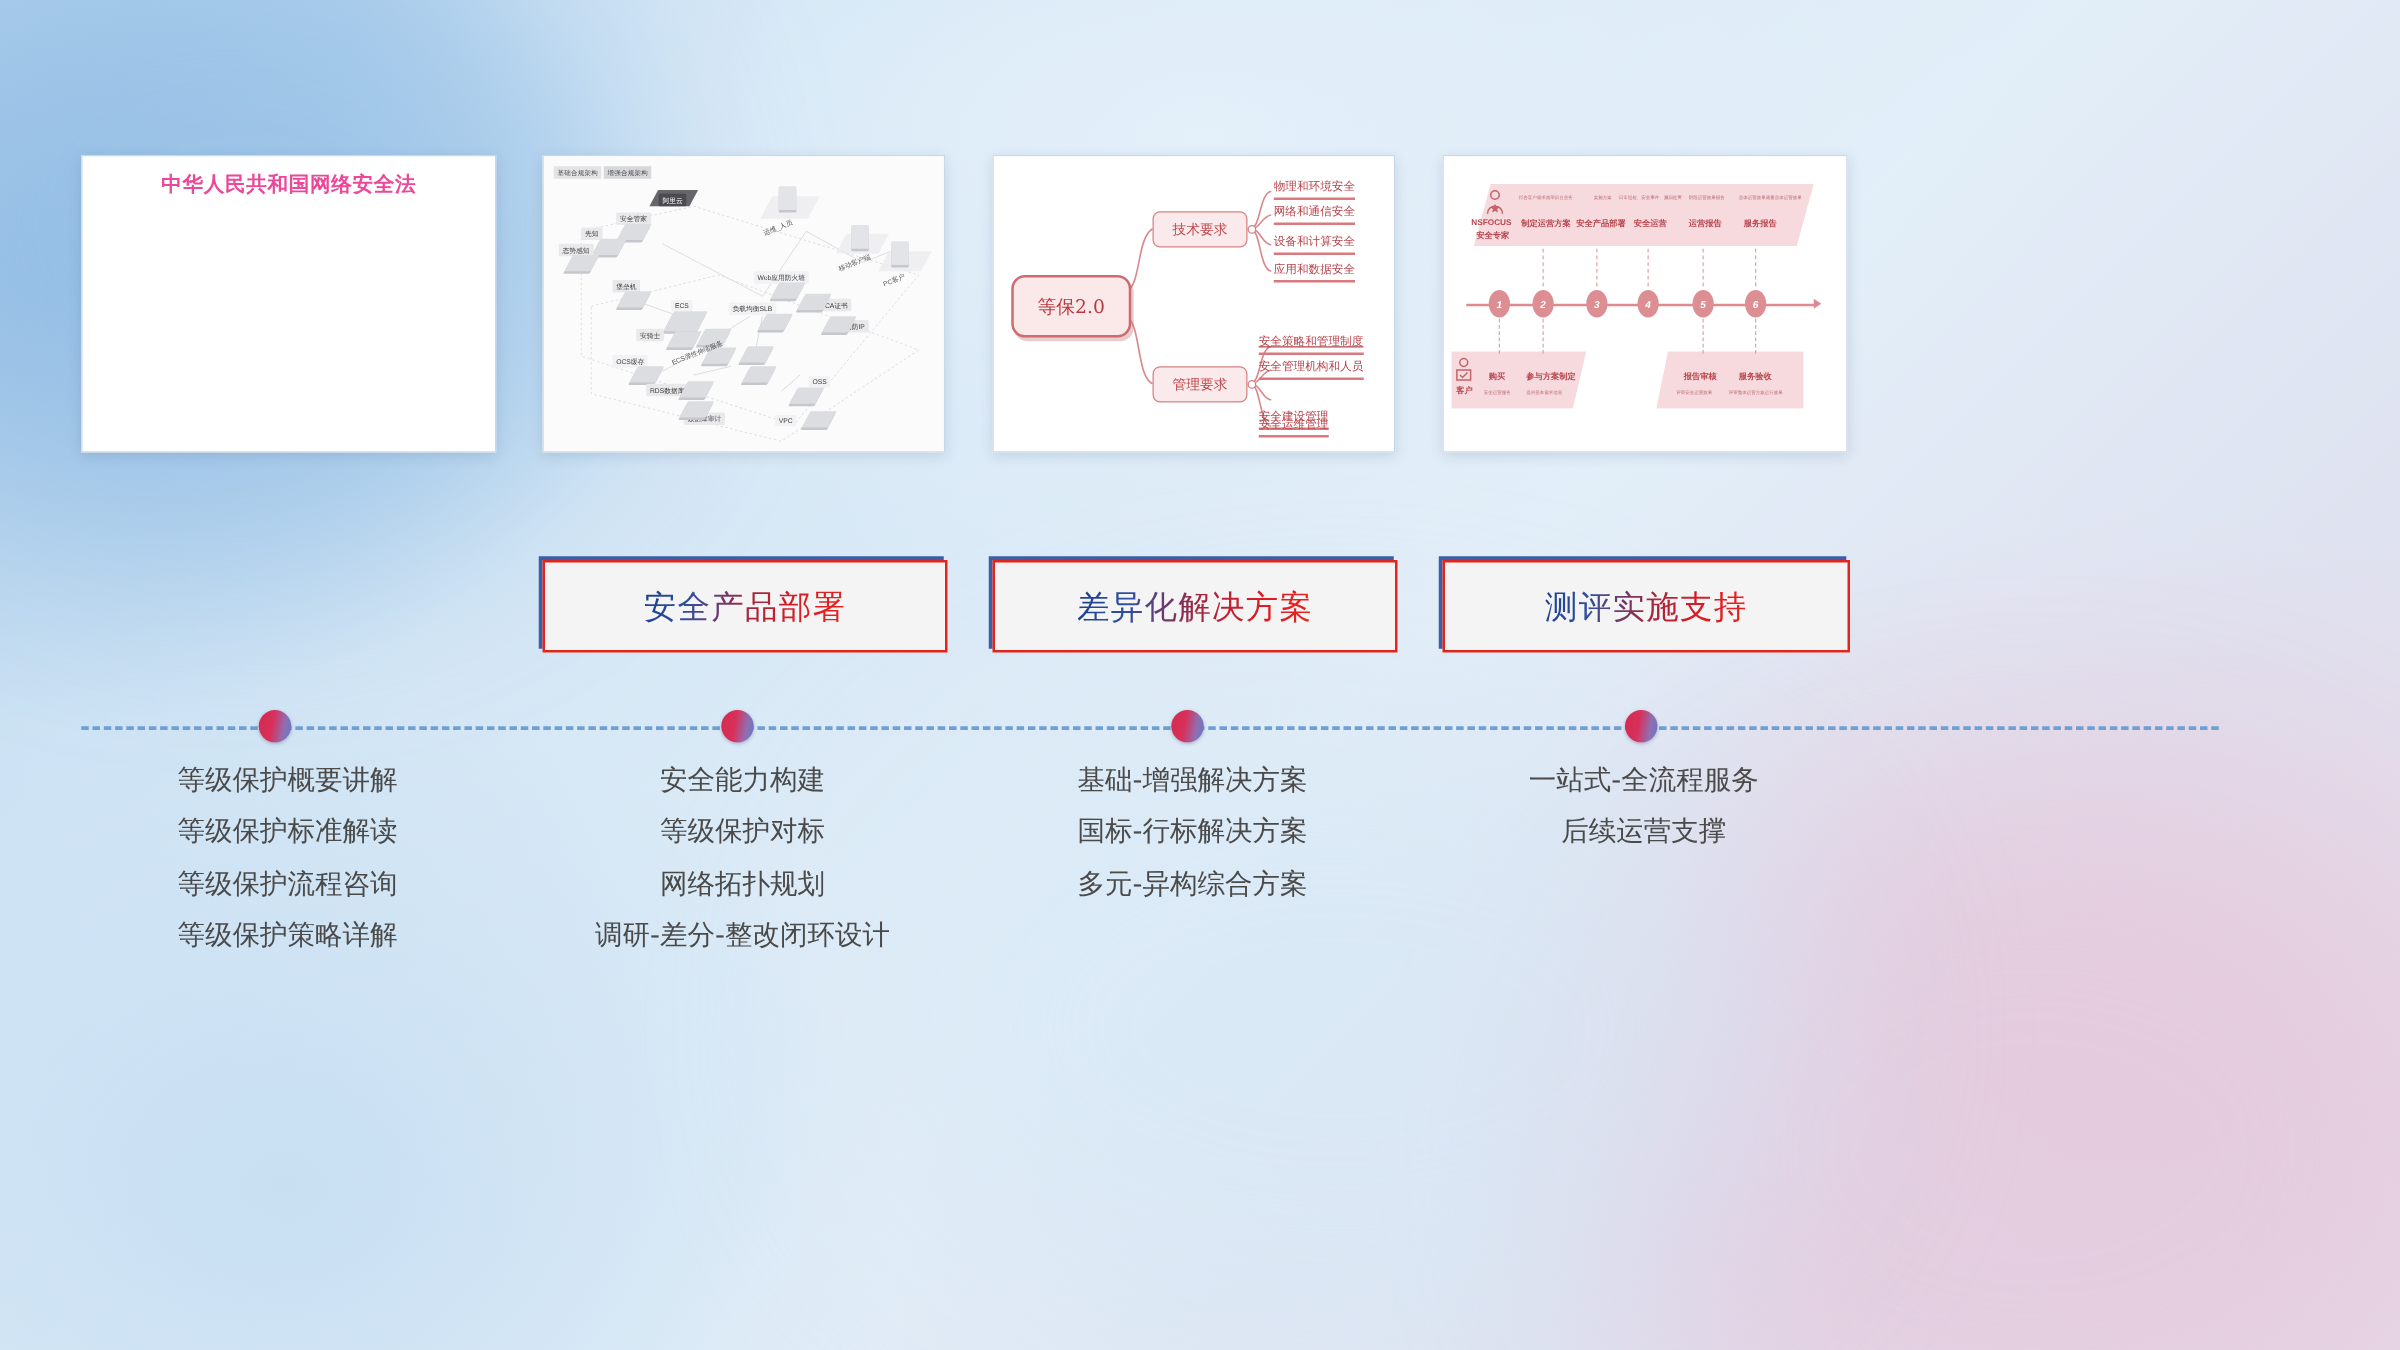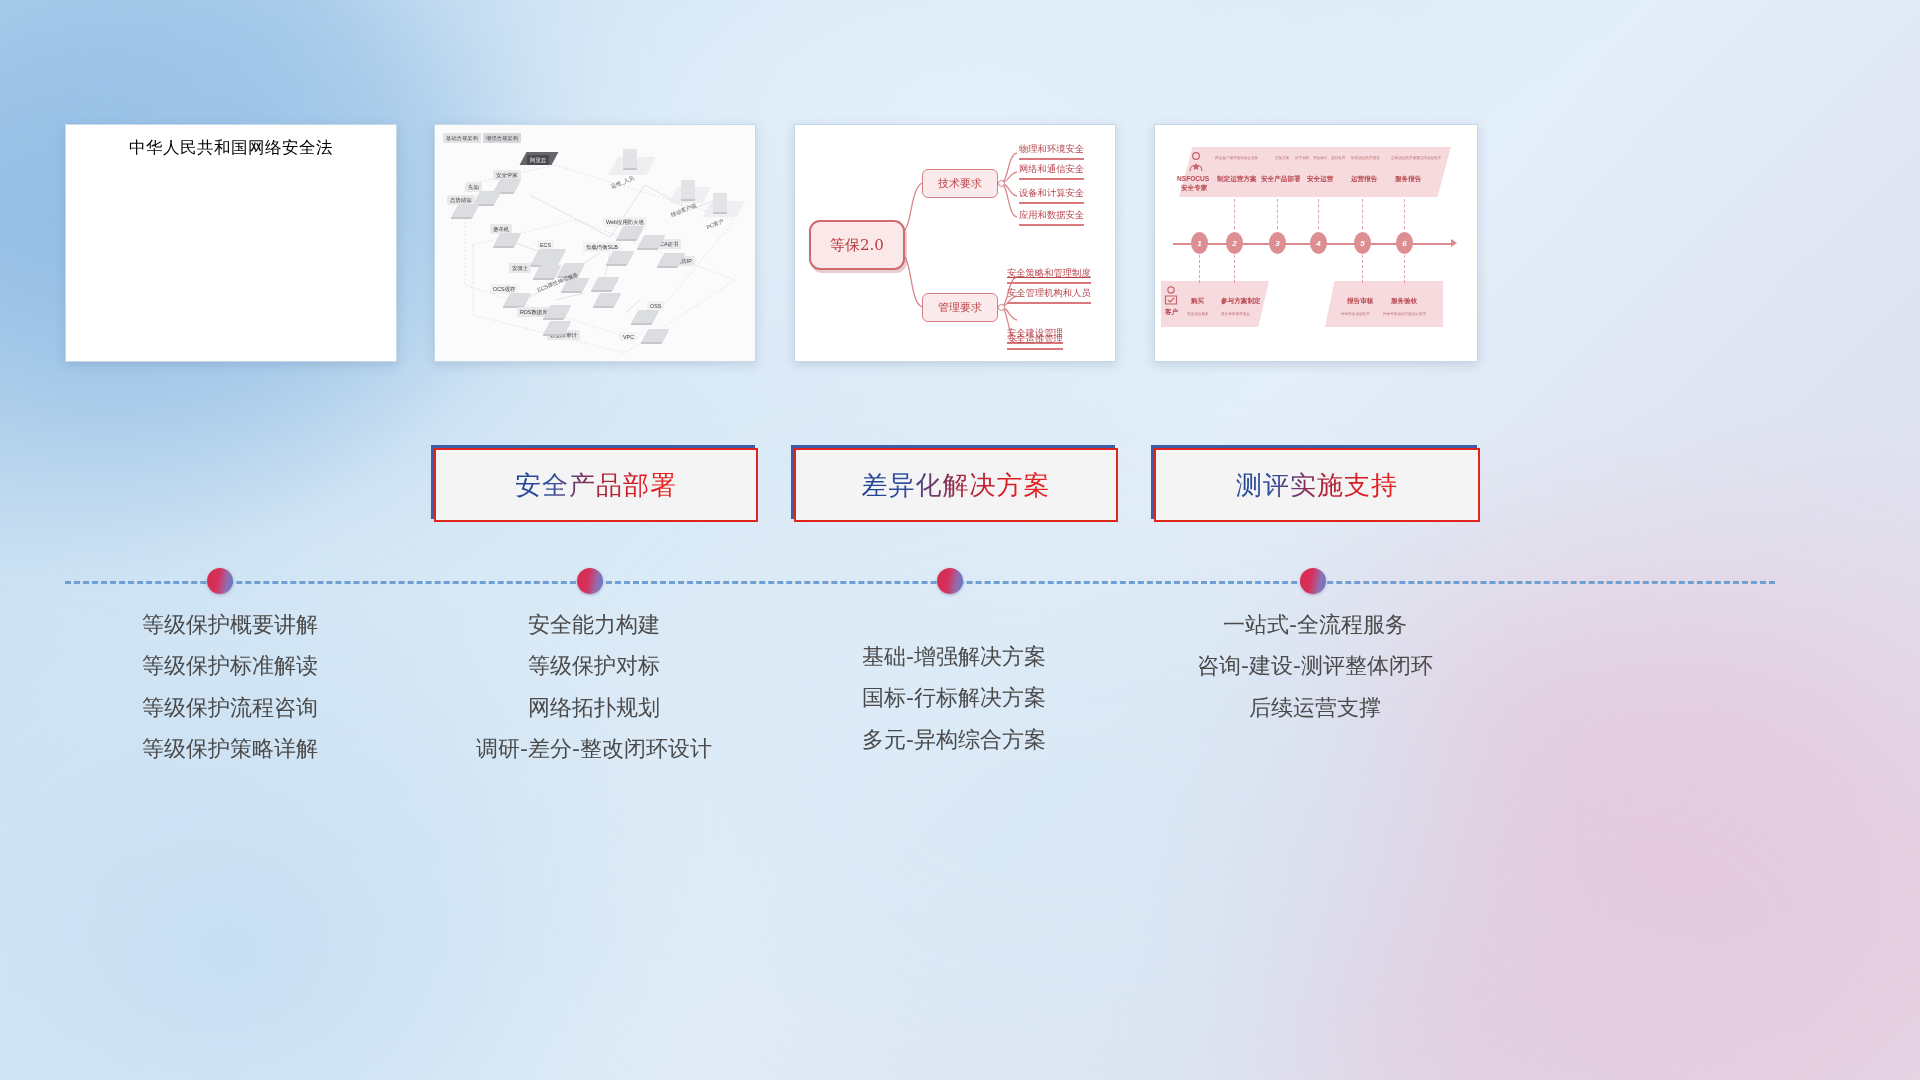--- a/index.html
+++ b/index.html
@@ -27,21 +27,21 @@
     box-shadow:0 3px 10px rgba(60,90,130,.18);
     overflow:hidden;
   }
   .card-1{left:65px;width:330px;}
   .card-2{left:434px;width:320px;}
   .card-3{left:794px;width:320px;}
   .card-4{left:1154px;width:322px;}
 
   
   .law{padding:12px 13px 8px 13px;box-sizing:border-box;height:100%;}
-  .law-title{text-align:center;font-size:16.5px;font-weight:normal;color:#000000;
+  .law-title{text-align:center;font-size:16.5px;font-weight:bold;color:#ec4899;
     letter-spacing:.5px;margin-bottom:9px;font-family:"DejaVu Sans",sans-serif;}
   .law-p{font-size:11.4px;line-height:1.58;color:#1f1f1f;text-align:justify;
     margin:0 0 7px 0;font-family:"DejaVu Sans",sans-serif;}
   .law-p b{font-weight:bold;}
   .law-p .r{color:#e8321b;}
 
   
   .arch{position:relative;width:100%;height:100%;background:#fbfbfc;}
   .arch-tab{position:absolute;font-size:5.2px;color:#4a4a4a;background:#e4e4e6;
     padding:1.5px 3px;white-space:nowrap;letter-spacing:.2px;}
@@ -121,21 +121,21 @@
     background:linear-gradient(100deg,#d42a4f 0%,#d8305a 42%,#8f6fb2 75%,#5f79c4 100%);
     box-shadow:0 1px 3px rgba(80,60,120,.35);}
 
   
   .cols{position:absolute;top:604px;left:0;width:1920px;}
   .col{position:absolute;top:0;text-align:center;}
   .col div{font-size:22px;color:#4a4a4a;line-height:1.88;white-space:nowrap;
     font-family:"DejaVu Sans",sans-serif;}
   .c-1{left:65px;width:330px;}
   .c-2{left:434px;width:320px;}
-  .c-3{left:794px;width:320px;margin-top:32px;}
+  .c-3{left:794px;width:320px;}
   .c-4{left:1150px;width:330px;}
 </style>
 </head>
 <body>
 
 <div class="bg-blob blob1"></div>
 <div class="bg-blob blob2"></div>
 <div class="bg-blob blob3"></div>
 
 <div class="cards">
@@ -356,16 +356,15 @@
     <div>网络拓扑规划</div>
     <div>调研-差分-整改闭环设计</div>
   </div>
   <div class="col c-3">
     <div>基础-增强解决方案</div>
     <div>国标-行标解决方案</div>
     <div>多元-异构综合方案</div>
   </div>
   <div class="col c-4">
     <div>一站式-全流程服务</div>
-    <div>咨询-建设-测评整体闭环</div>
     <div>后续运营支撑</div>
   </div>
 </div>
 
 </body></html>

